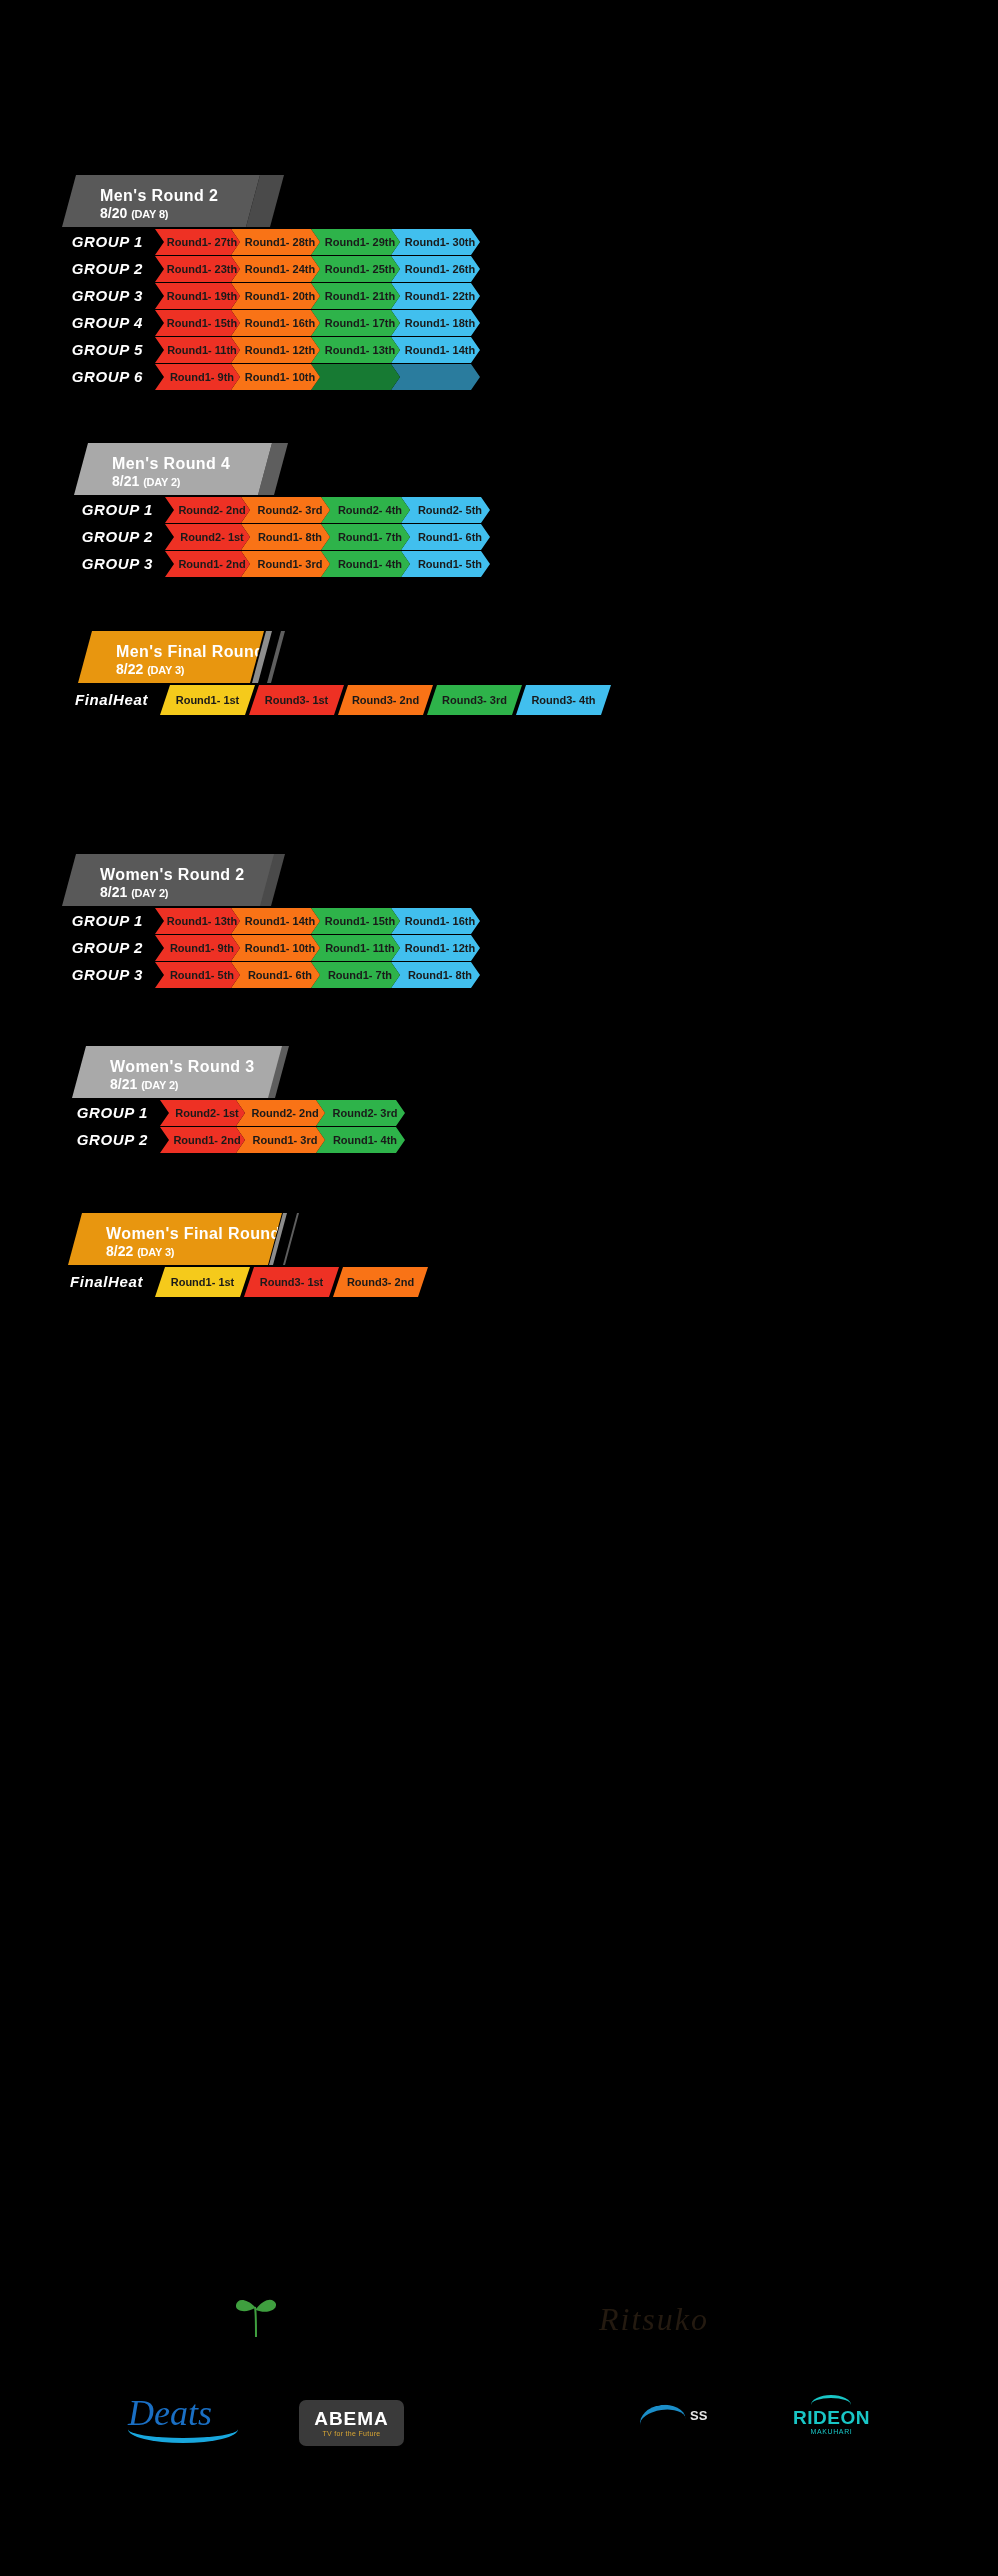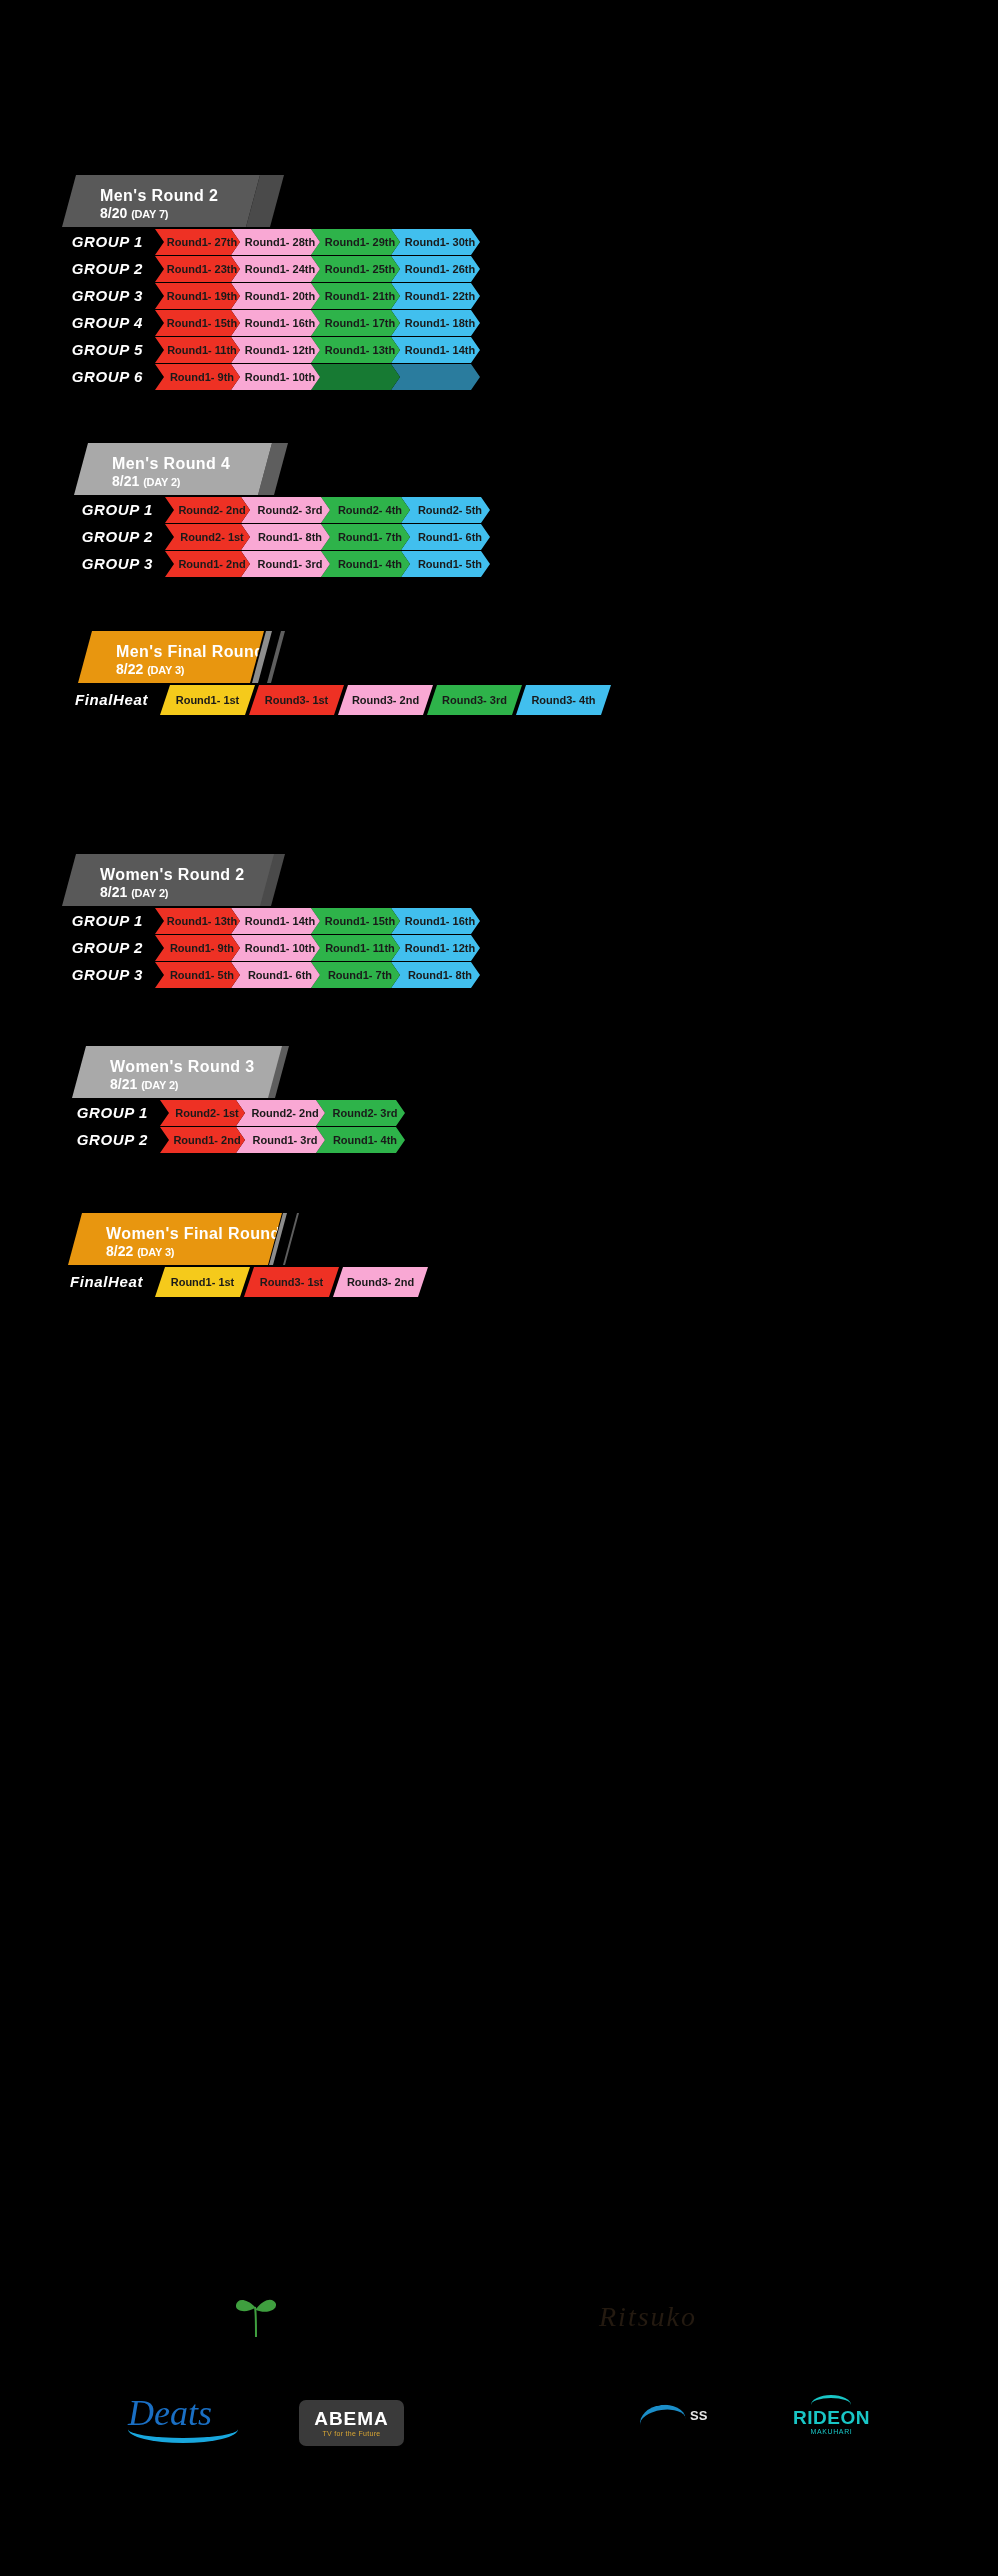--- a/index.html
+++ b/index.html
@@ -67,21 +67,21 @@
     clip-path: polygon(0 0, calc(100% - 9px) 0, 100% 50%, calc(100% - 9px) 100%, 0 100%, 9px 50%);
   }
   .cell:first-child {
     clip-path: polygon(0 0, calc(100% - 9px) 0, 100% 50%, calc(100% - 9px) 100%, 0 100%, 9px 50%);
   }
   .cell.w76 { width: 85px; }
   .cell.w80 { width: 89px; }
 
   
   .c-red    { background: #ee3124; }
-  .c-white  { background: #f9a8d4; }
+  .c-white  { background: #f97316; }
   .c-green  { background: #2eb34a; }
   .c-blue   { background: #41bfee; }
   .c-yellow { background: #f5ca1b; }
   .c-dgreen { background: #177a33; }
   .c-dblue  { background: #2a7c9e; }
 
   
   .fcell {
     position: relative; height: 30px; line-height: 30px;
     font-size: 11px; font-weight: bold; color: #1a1a1a;
@@ -99,21 +99,21 @@
   .sprow { position: absolute; display: flex; align-items: center; }
 
   .leaf-logo { display: flex; align-items: flex-end; gap: 10px; }
   .jp-text {
     color: #241a10; font-family: "DejaVu Sans", sans-serif;
     font-size: 44px; font-weight: bold; letter-spacing: 6px;
     -webkit-text-stroke: 1px #3a2c1c;
   }
   .script-text {
     color: #241a10; font-family: "Liberation Serif", serif;
-    font-size: 28px; font-style: italic; letter-spacing: 2px;
+    font-size: 32px; font-style: italic; letter-spacing: 2px;
   }
   .deats {
     color: #1a6fc4; font-family: "Liberation Serif", serif;
     font-size: 36px; font-style: italic; line-height: 1;
   }
   .deats-swoosh {
     width: 110px; height: 22px; border-bottom: 5px solid #19a7dd;
     border-radius: 0 0 80% 80%/0 0 100% 100%; margin-top: -10px;
   }
   .abema {
@@ -134,21 +134,21 @@
 <body>
 
 <div class="page">
 
   <div id="sections-root">
       <div class="section" style="top: 175px;">
         <div class="banner-wrap">
           <div class="banner-tail tail-dark" style="left: 246px; width: 38px;"></div>
           <div class="banner gray-dark" style="left: 62px; width: 198px;">
             <div class="title">Men's Round 2</div>
-            <div class="subline"><span>8/20</span> <span class="day">(DAY 7)</span></div>
+            <div class="subline"><span>8/20</span> <span class="day">(DAY 8)</span></div>
           </div>
         </div>
         <div class="rows">
           <div class="row">
             <div class="rowlabel" style="width: 155px;">GROUP 1</div>
             <div class="cells">
               <div class="cell w76 c-red" style="z-index: 20;">Round1- 27th</div>
               <div class="cell w80 c-white" style="z-index: 19;">Round1- 28th</div>
               <div class="cell w80 c-green" style="z-index: 18;">Round1- 29th</div>
               <div class="cell w80 c-blue" style="z-index: 17;">Round1- 30th</div>

